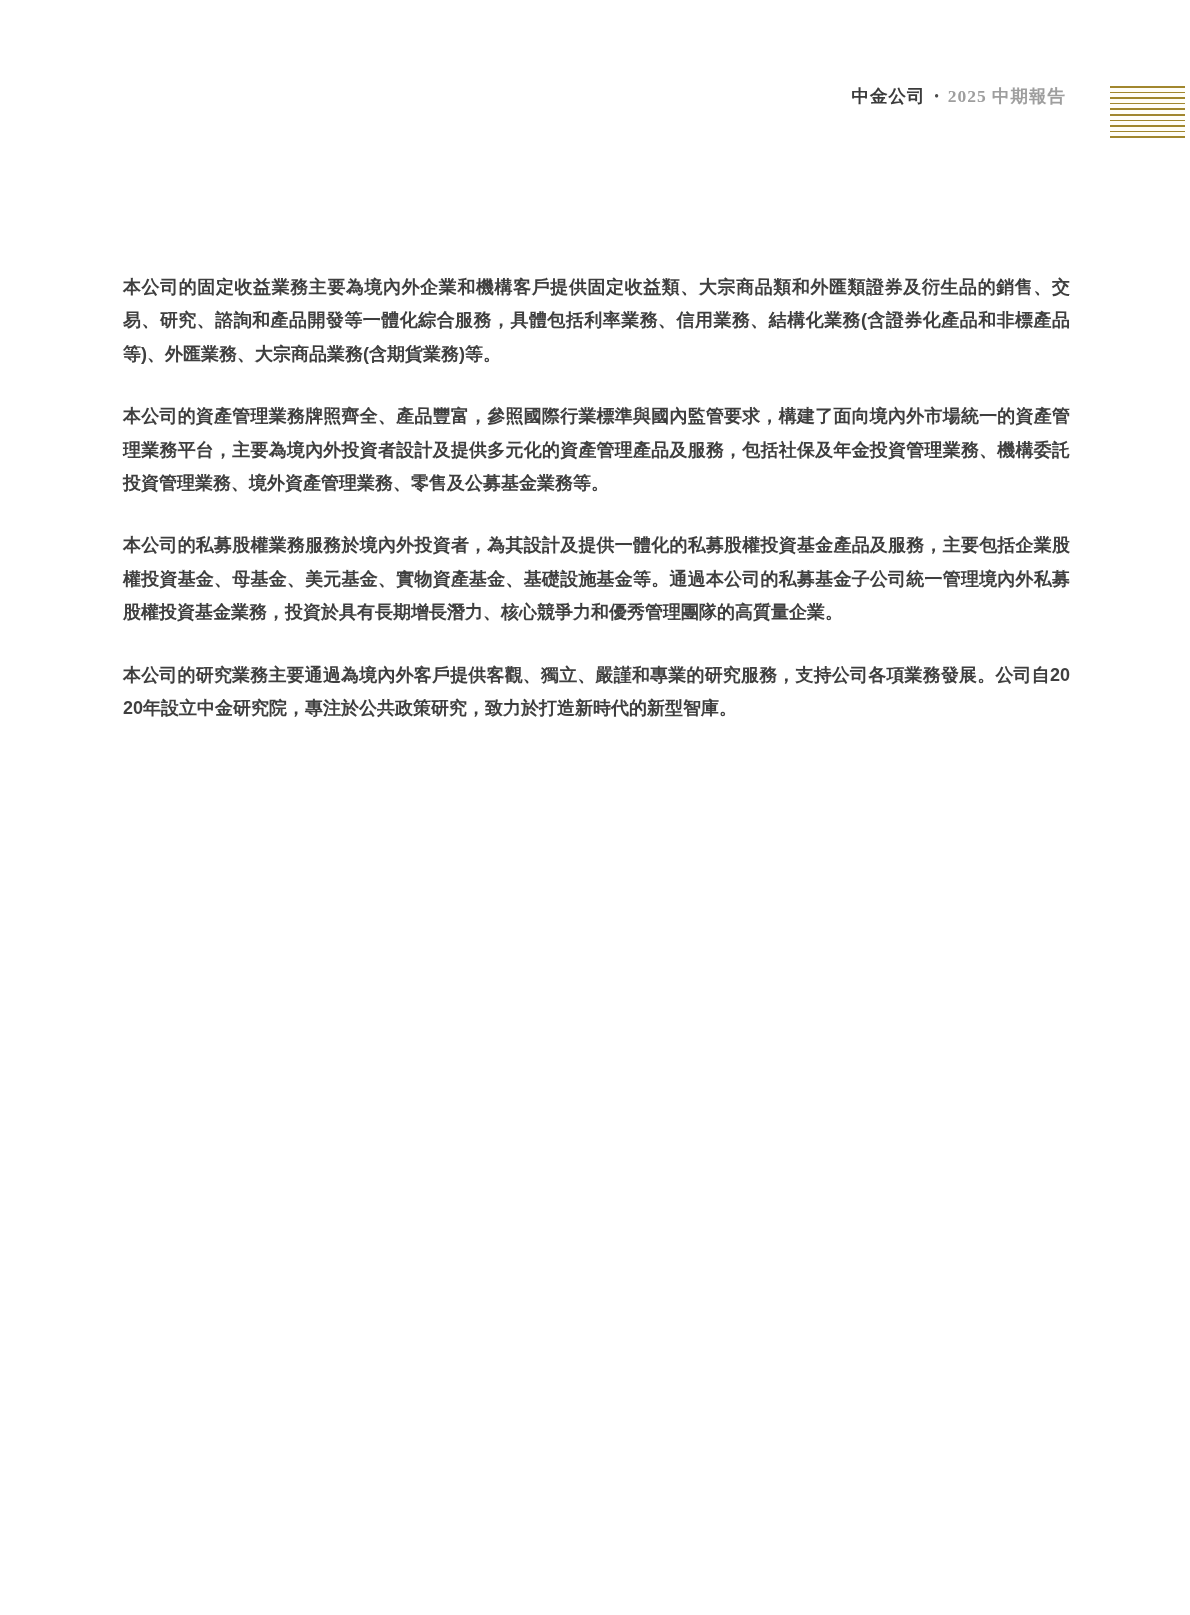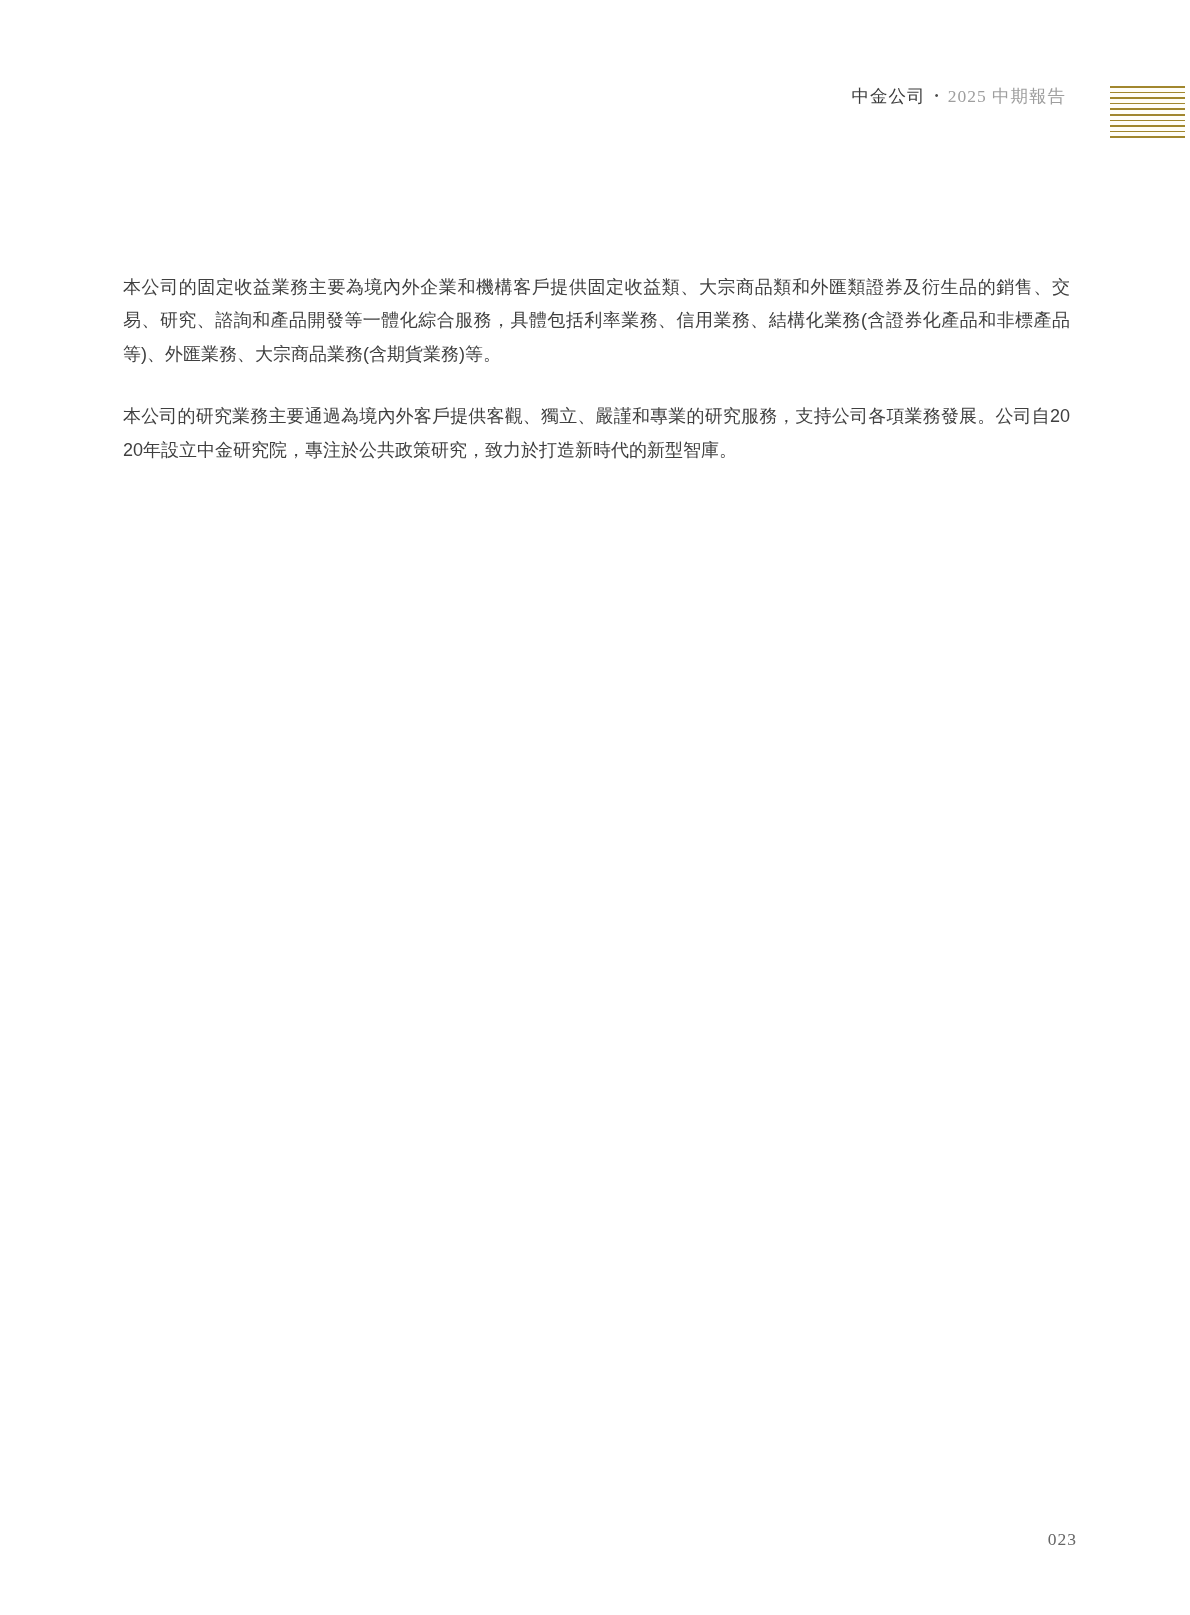--- a/index.html
+++ b/index.html
@@ -4,20 +4,21 @@
 <style>
   * { margin: 0; padding: 0; box-sizing: border-box; }
   html, body { background: #ffffff; }
   .page {
     position: relative;
     width: 1190px;
     height: 1615px;
     background: #ffffff;
     overflow: hidden;
     font-family: "Liberation Sans", sans-serif;
+    font-weight: bold;
   }
 
   
   .header {
     position: absolute;
     top: 86px;
     left: 0;
     width: 1066px;
     text-align: right;
     font-family: "Liberation Serif", serif;
@@ -101,18 +102,19 @@
       <i style="background: rgb(161, 135, 46);"></i>
       <i style="background: rgb(161, 135, 46);"></i>
       <i style="background: rgb(161, 135, 46);"></i>
       <i style="background: rgb(161, 135, 46);"></i>
       <i style="background: rgb(161, 135, 46);"></i>
       <i style="background: rgb(161, 135, 46);"></i>
     </div>
 
   <main class="body-text">
     <p>本公司的固定收益業務主要為境內外企業和機構客戶提供固定收益類、大宗商品類和外匯類證券及衍生品的銷售、交易、研究、諮詢和產品開發等一體化綜合服務，具體包括利率業務、信用業務、結構化業務(含證券化產品和非標產品等)、外匯業務、大宗商品業務(含期貨業務)等。</p>
+    <p>本公司的資產管理業務牌照齊全、產品豐富，參照國際行業標準與國內監管要求，構建了面向境內外市場統一的資產管理業務平台，主要為境內外投資者設計及提供多元化的資產管理產品及服務，包括社保及年金投資管理業務、機構委託投資管理業務、境外資產管理業務、零售及公募基金業務等。</p>
+    <p>本公司的私募股權業務服務於境內外投資者，為其設計及提供一體化的私募股權投資基金產品及服務，主要包括企業股權投資基金、母基金、美元基金、實物資產基金、基礎設施基金等。通過本公司的私募基金子公司統一管理境內外私募股權投資基金業務，投資於具有長期增長潛力、核心競爭力和優秀管理團隊的高質量企業。</p>
     <p>本公司的研究業務主要通過為境內外客戶提供客觀、獨立、嚴謹和專業的研究服務，支持公司各項業務發展。公司自2020年設立中金研究院，專注於公共政策研究，致力於打造新時代的新型智庫。</p>
   </main>
 
-  <div class="page-number">023</div>
 
 </div>
 
 </body></html>

